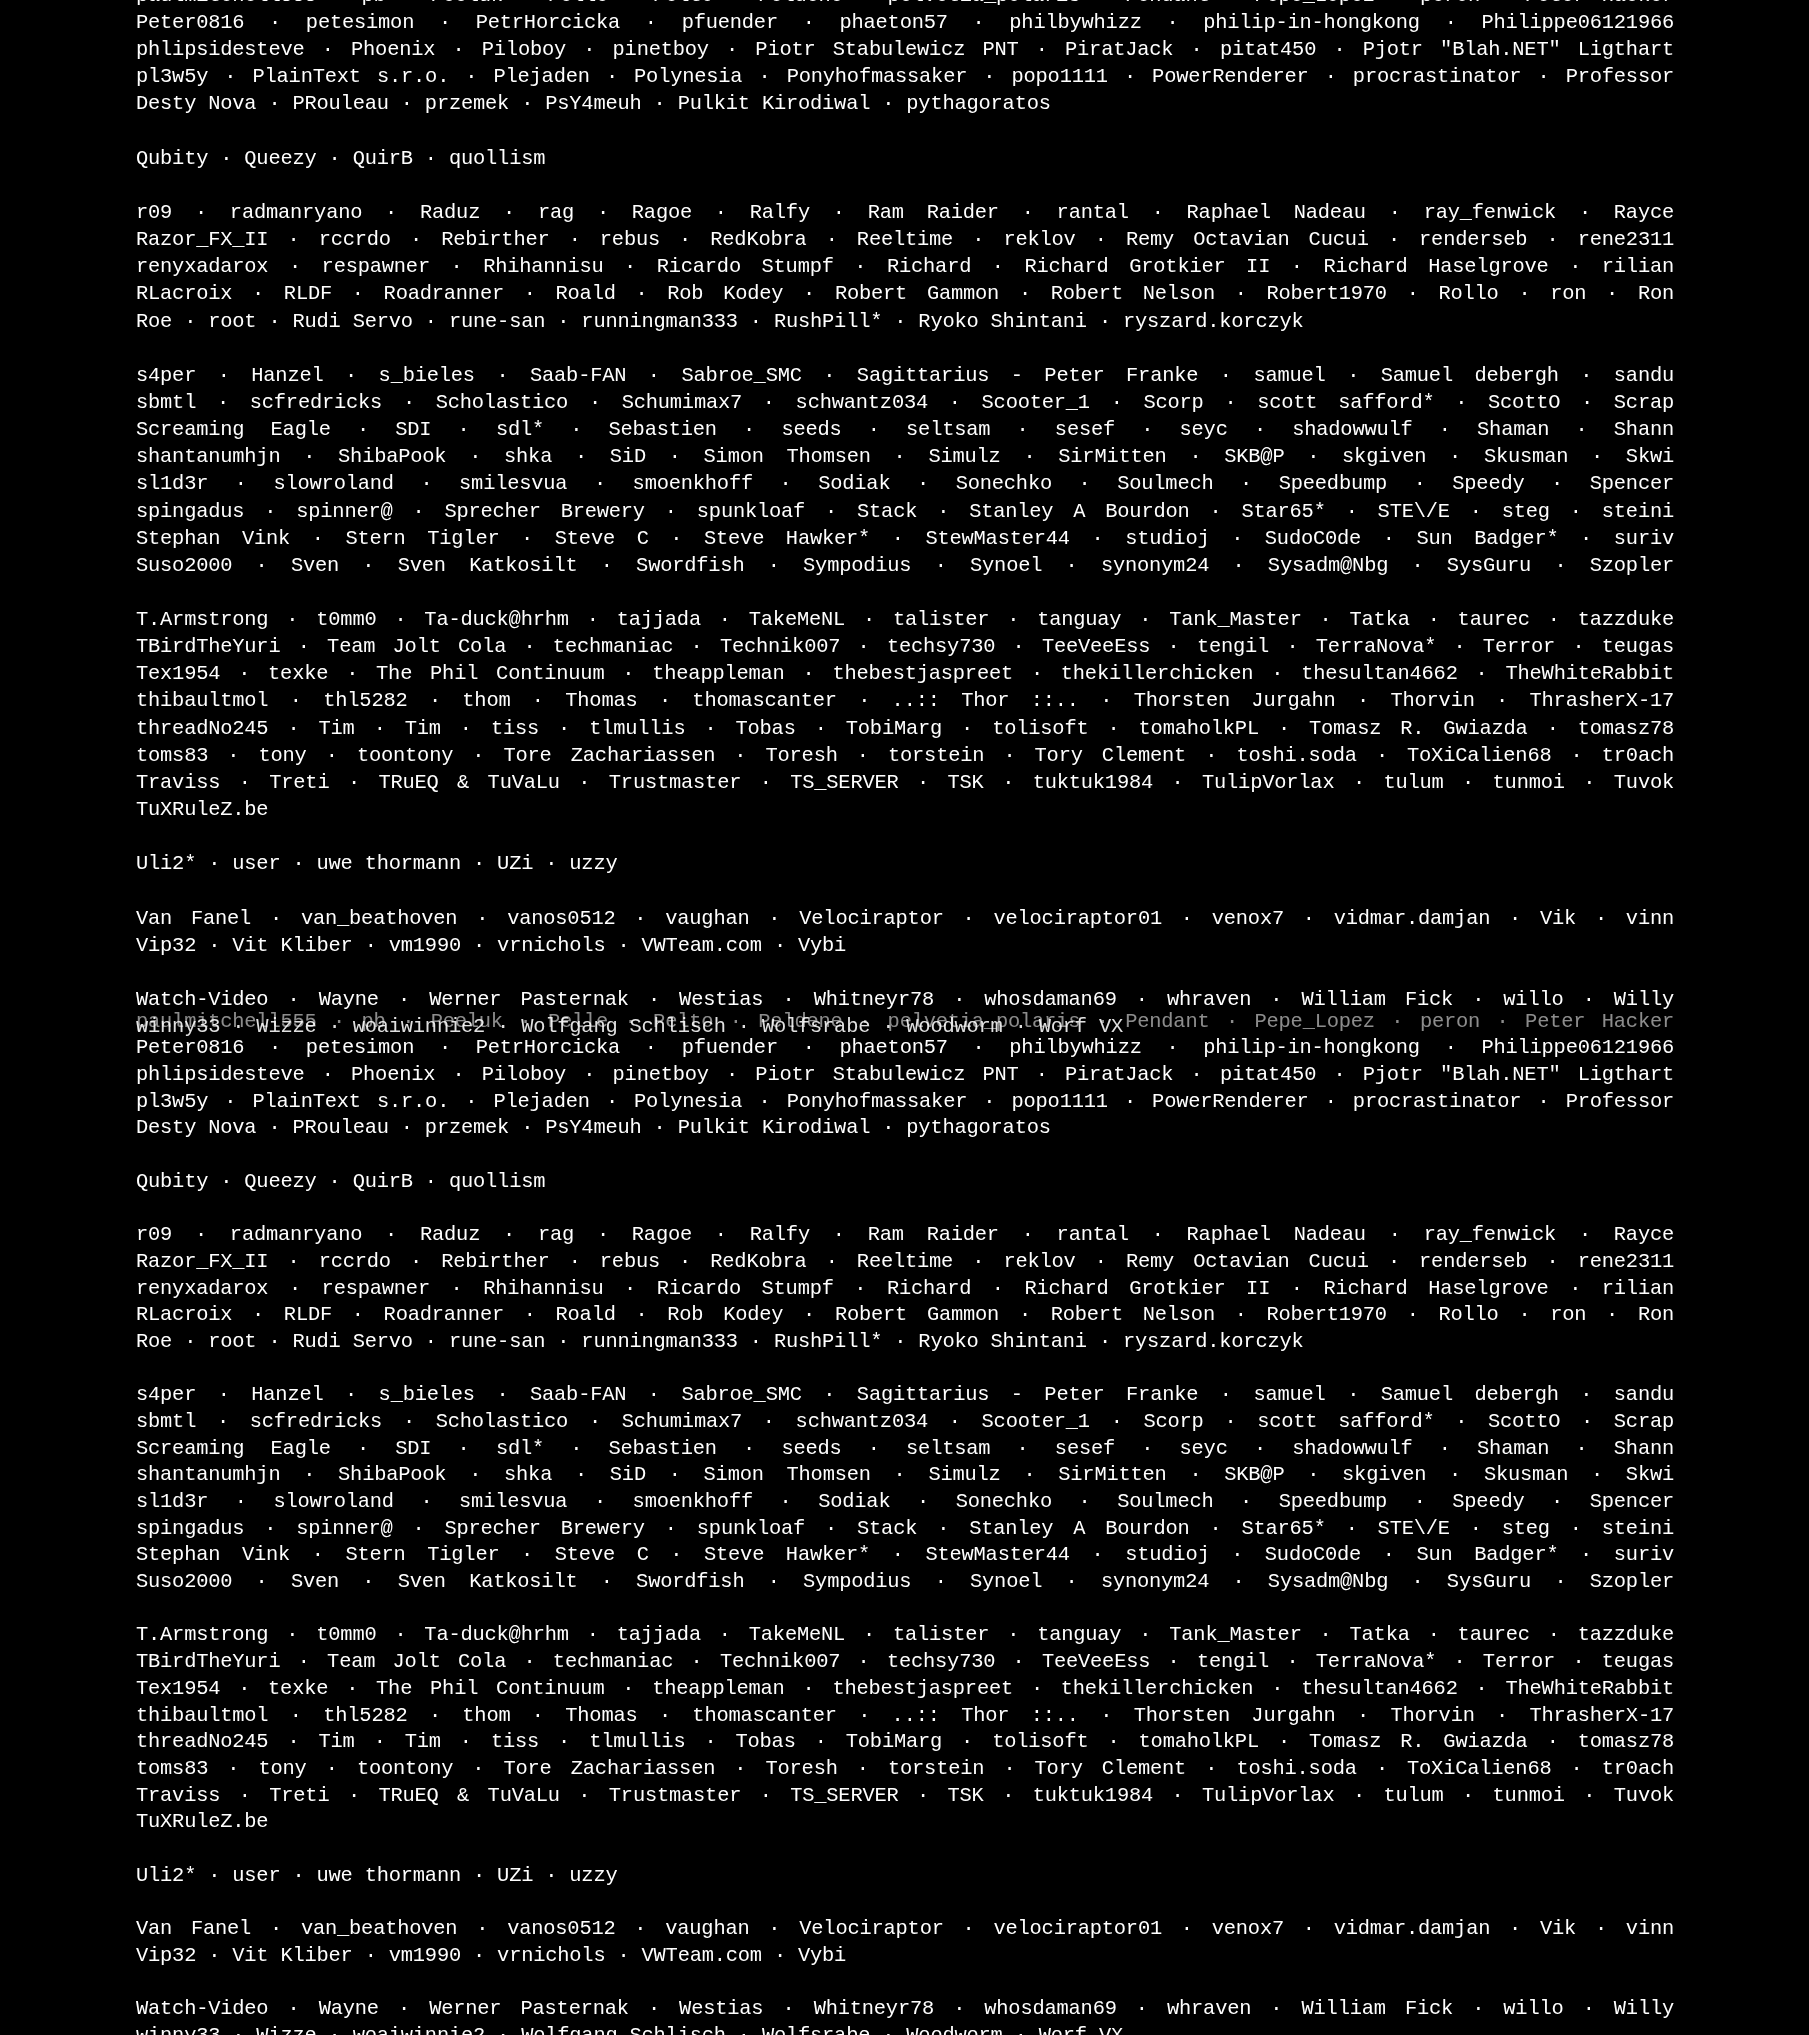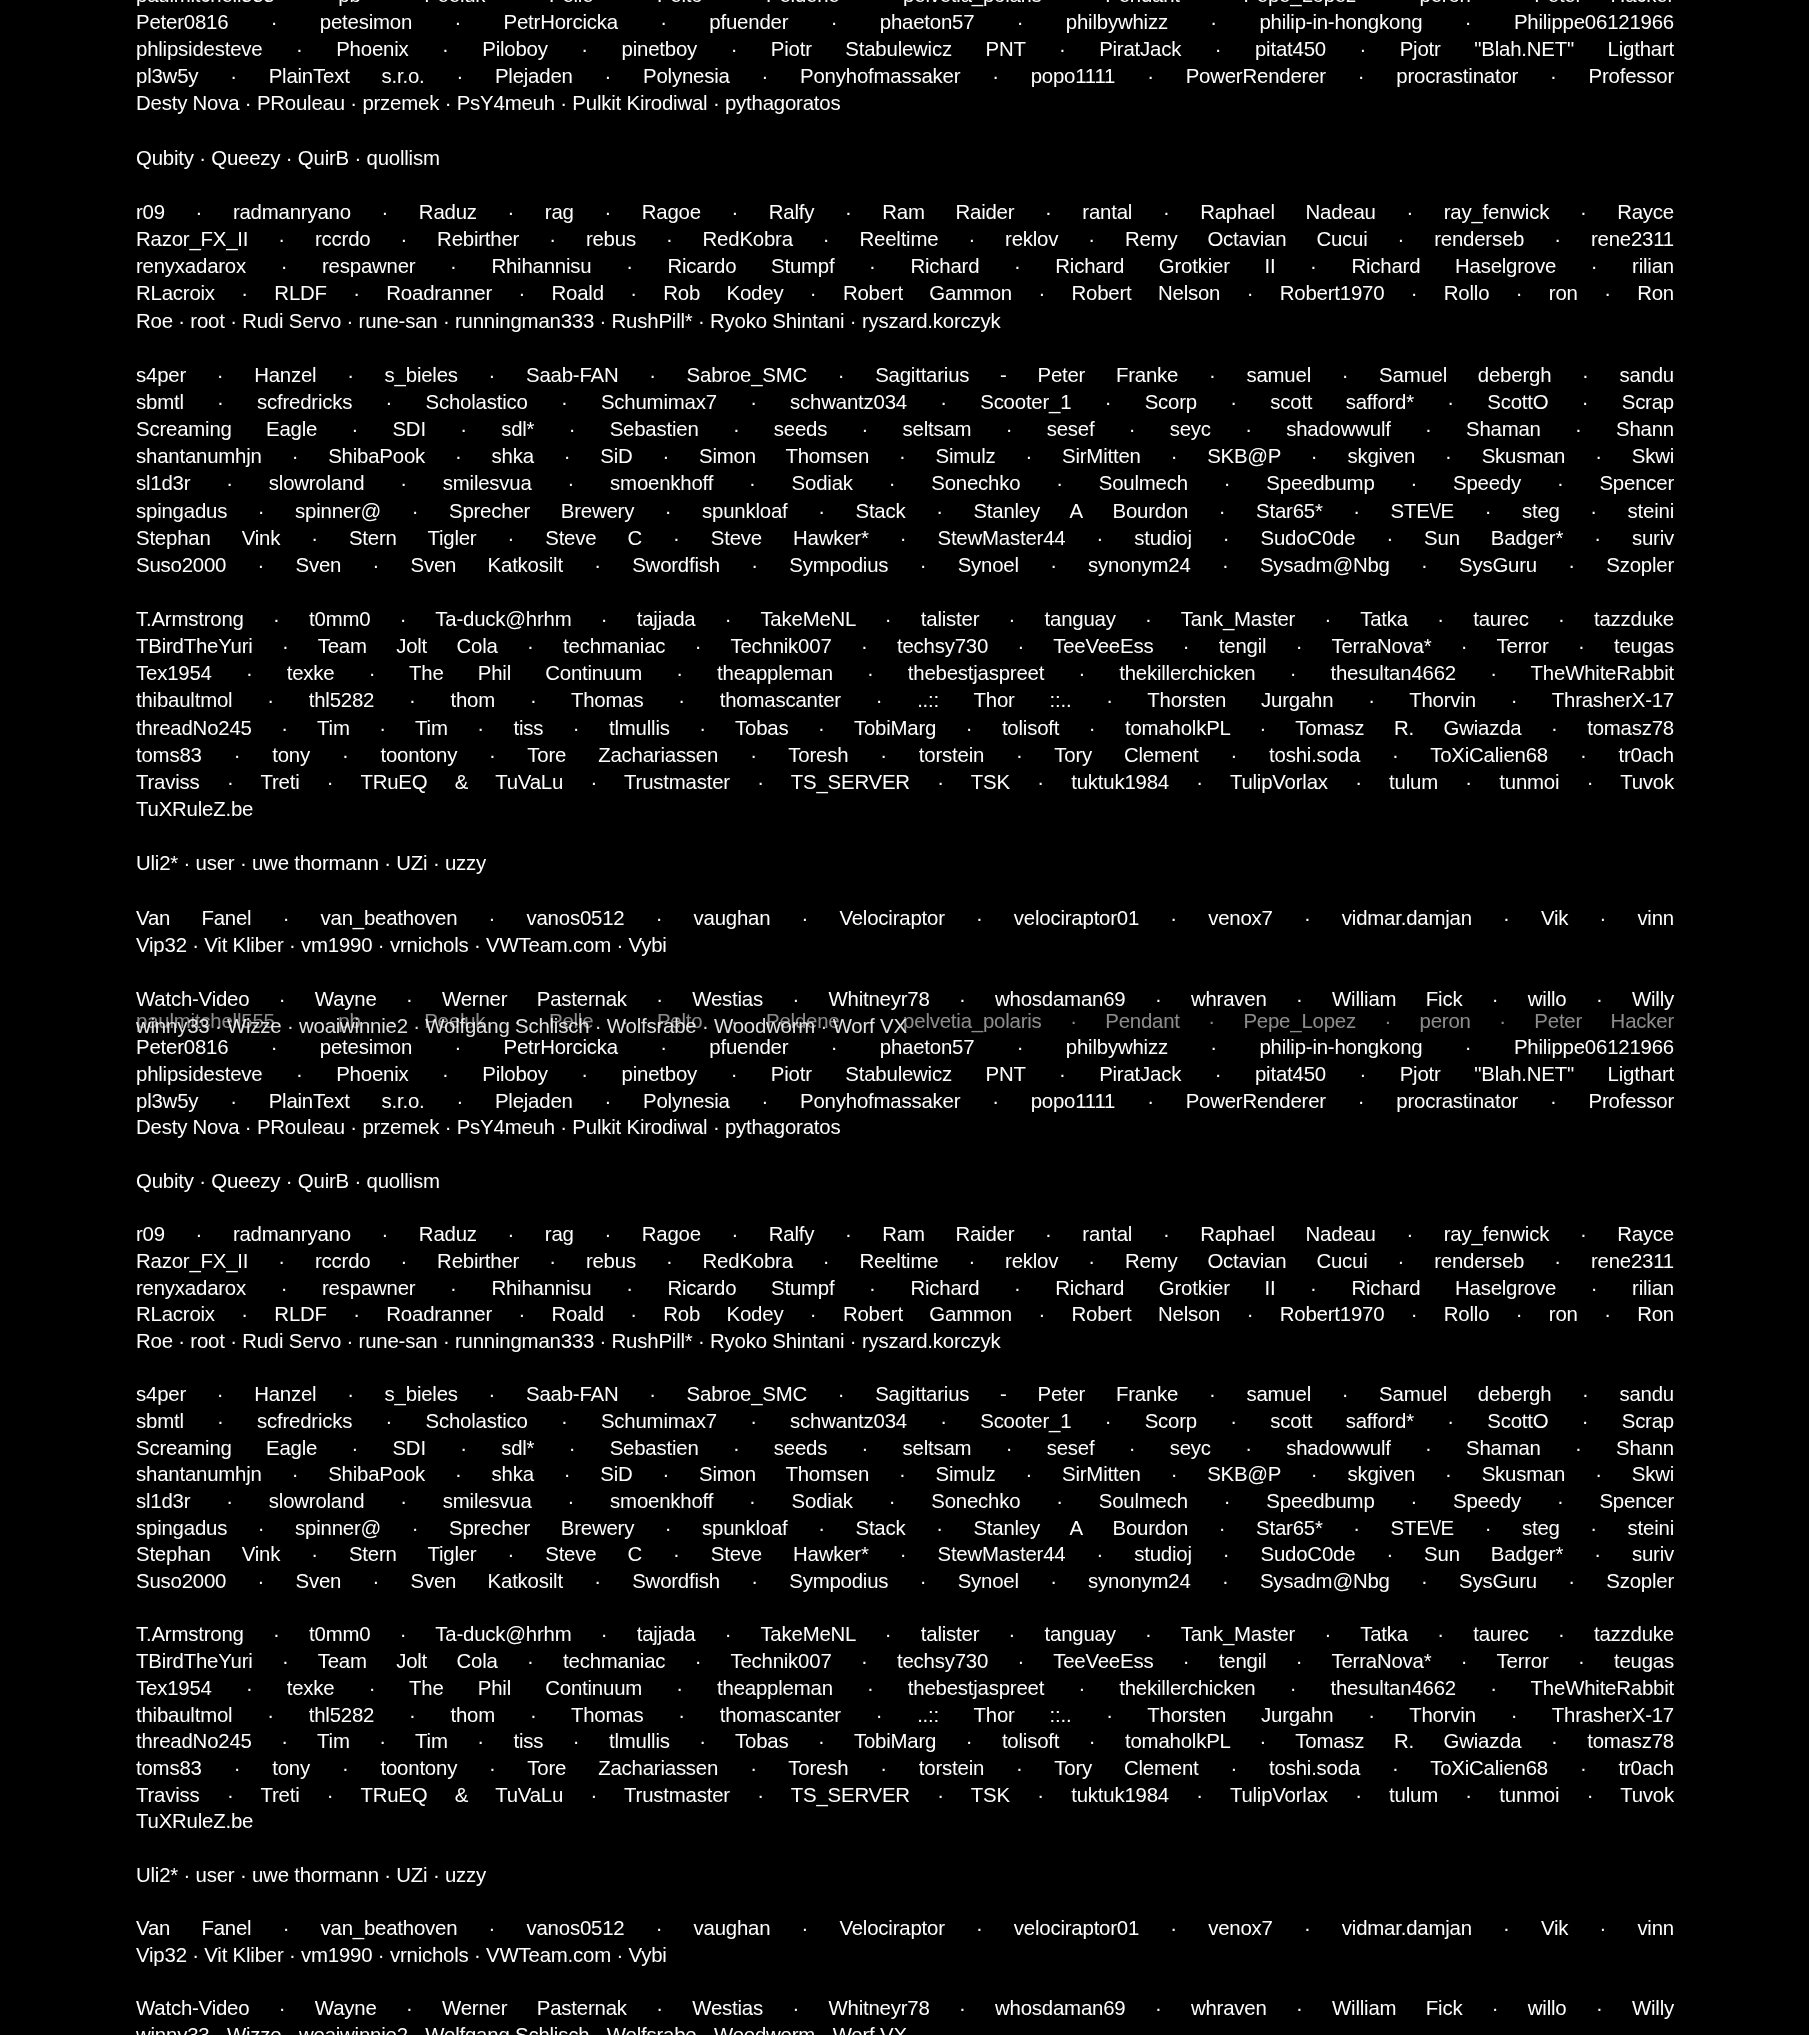--- a/index.html
+++ b/index.html
@@ -2,21 +2,21 @@
 <html style="font-size:7.2px"><head>
 <meta charset="utf-8">
 <style>
   html, body { margin: 0; padding: 0; background: #000; }
   #screen {
     position: relative;
     width: 1809px;
     height: 2035px;
     background: #000000;
     overflow: hidden;
-    font-family: Liberation Sans, sans-serif;
+    font-family: Liberation Mono, monospace;
   }
   .block {
     position: absolute;
     left: 0; top: 0;
     width: 100%; height: 100%;
   }
   .line {
     position: absolute;
     left: 136px;
     width: 1538px;

